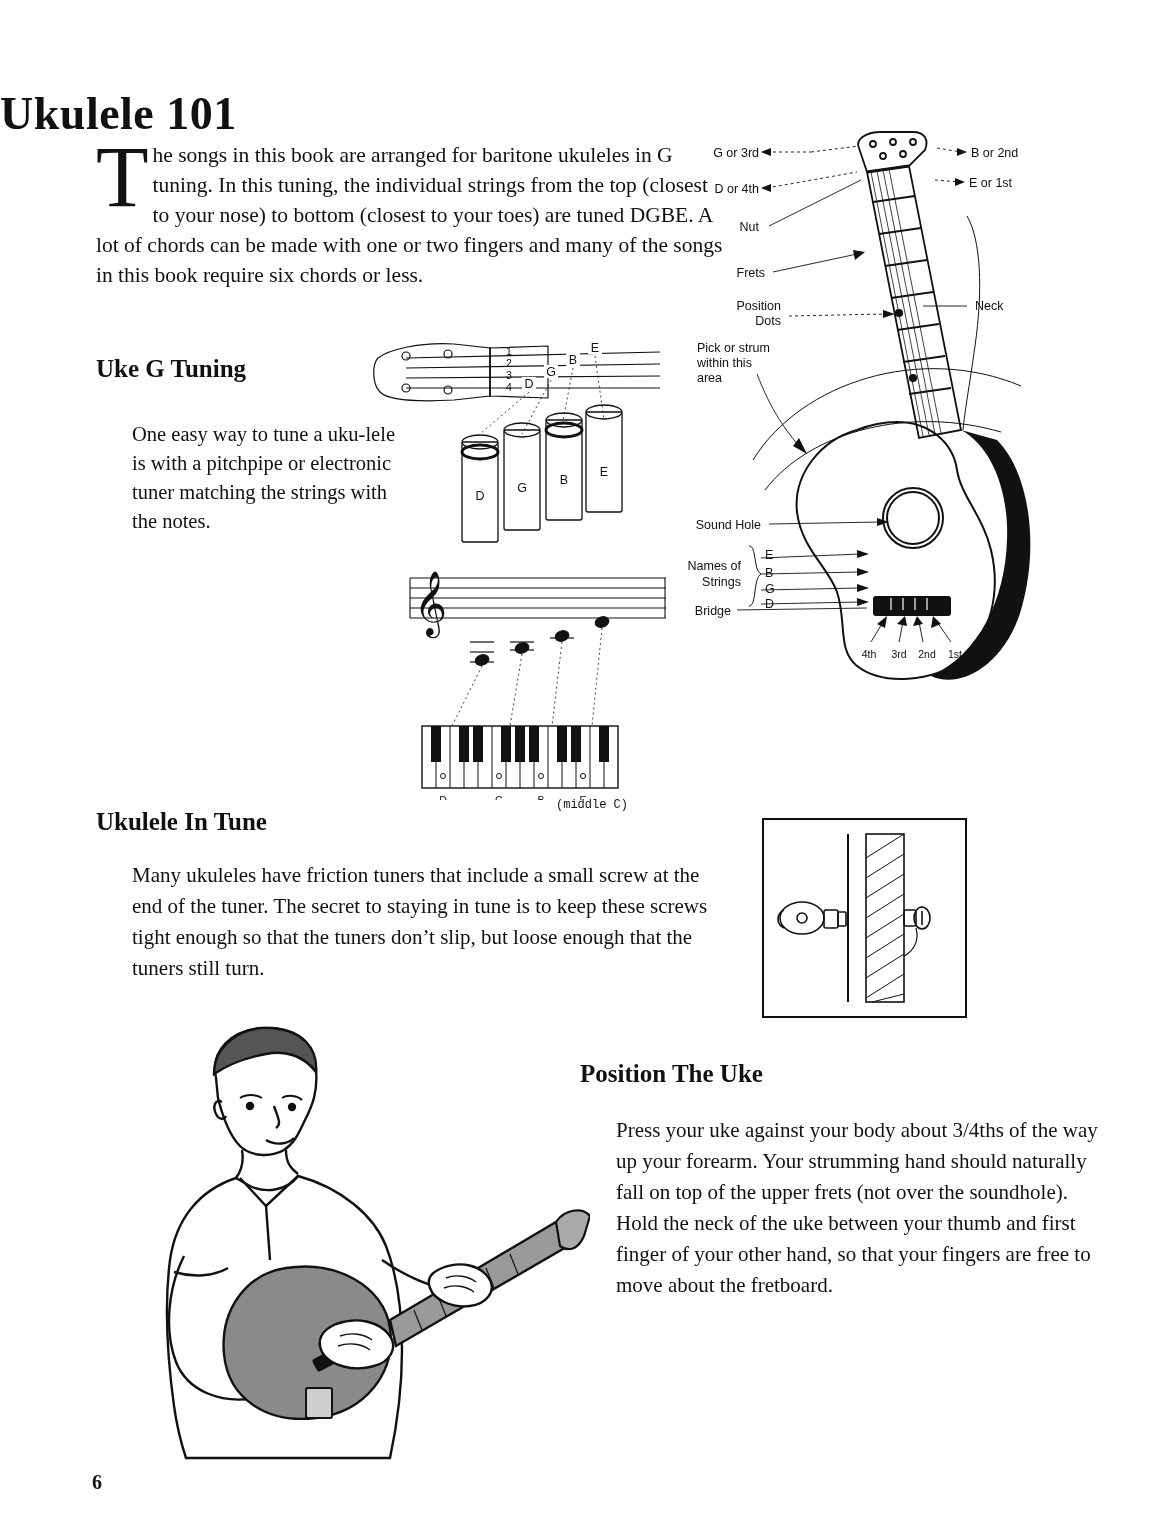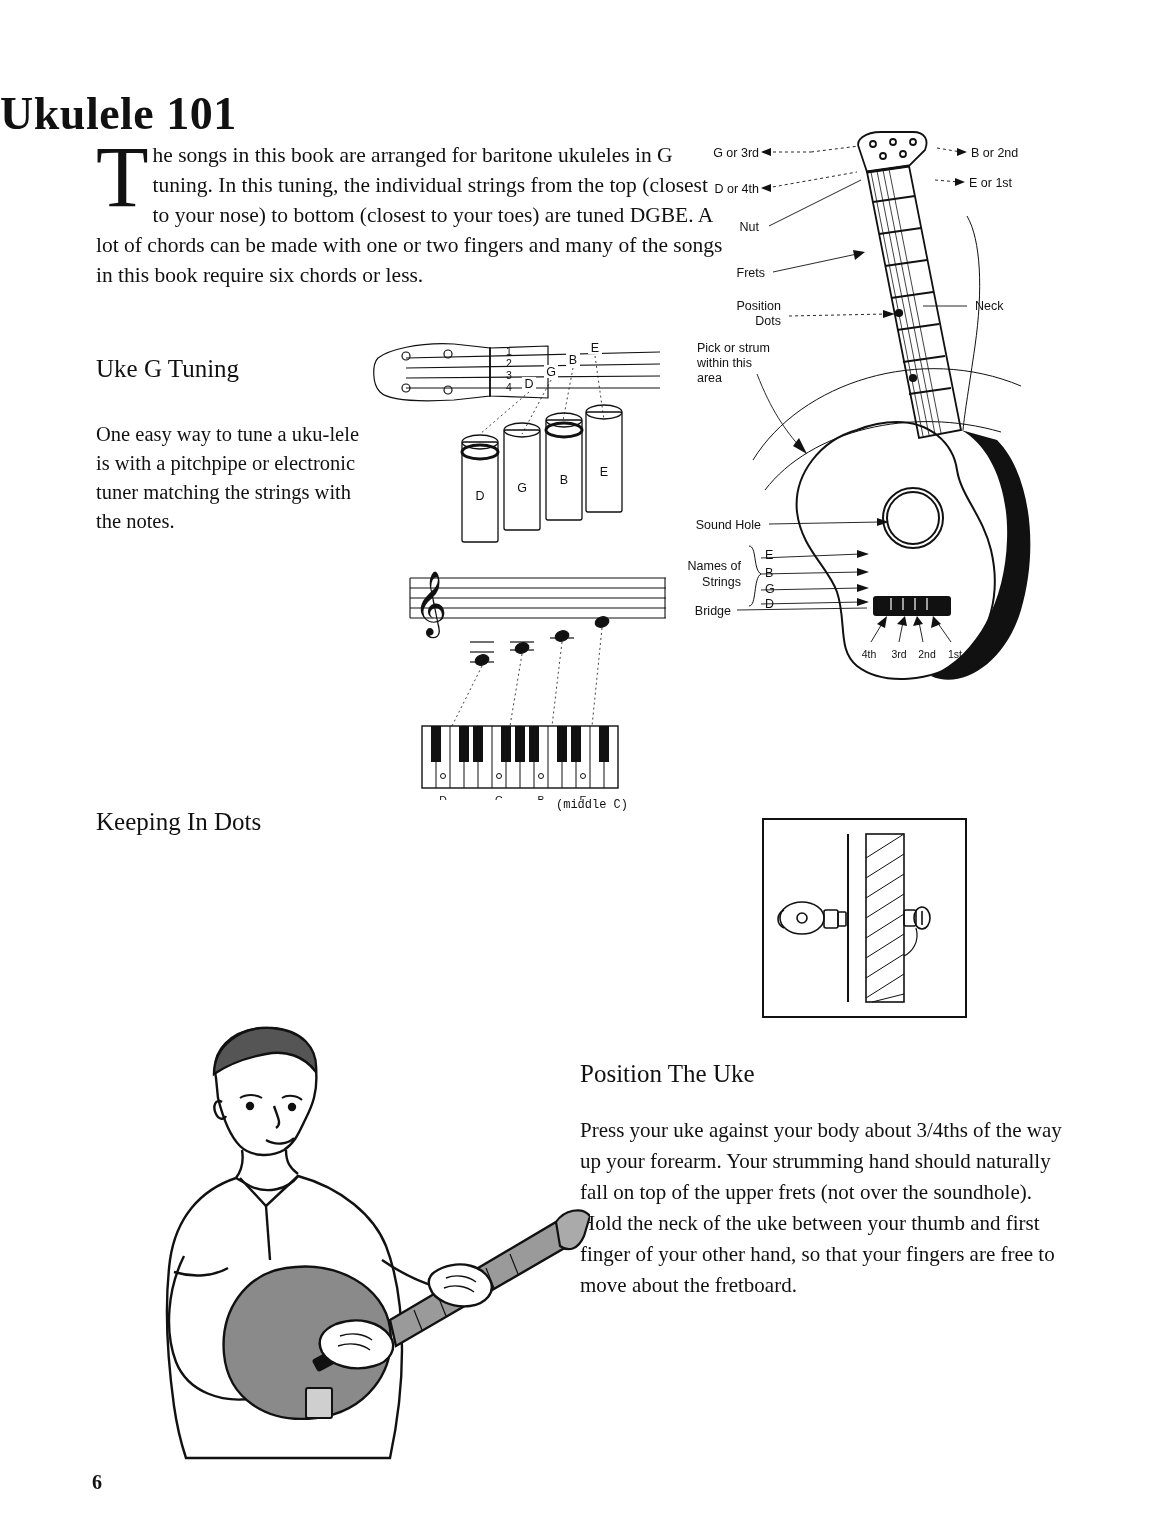--- a/index.html
+++ b/index.html
@@ -46,33 +46,34 @@
   .dropcap {
     float: left;
     font-size: 86px;
     line-height: 70px;
     padding: 2px 4px 0 0;
     font-family: "Liberation Serif", serif;
   }
 
   .section-heading {
     position: absolute;
-    font-weight: normal;
+    font-weight: bold;
     font-size: 25px;
     font-family: "Liberation Serif", serif;
     text-align: center;
   }
   #h-uke-g { left: 96px; top: 355px; }
   #h-keeping { left: 96px; top: 808px; }
   #h-holding { left: 580px; top: 1060px; }
 
   .para {
     position: absolute;
     font-size: 20.5px;
     line-height: 29px;
+    margin-left: 36px;
   }
   #p-tuning { left: 96px; top: 420px; width: 278px; }
   #p-piano  { left: 96px; top: 690px; width: 280px; }
   #p-keeping{ left: 96px; top: 860px; width: 600px; font-size: 21px; line-height: 31px;}
   #p-holding{ left: 580px; top: 1115px; width: 490px; font-size: 21px; line-height: 31px;}
 
   .page-number {
     position: absolute;
     left: 92px;
     bottom: 42px;
@@ -98,21 +99,22 @@
 
   <h1 class="page-title">Ukulele 101</h1>
 
   <div class="intro">
     <span class="dropcap">T</span><span>he songs in this book are arranged for baritone ukuleles in G tuning. In this tuning, the individual strings from the top (closest to your nose) to bottom (closest to your toes) are tuned DGBE. A lot of chords can be made with one or two fingers and many of the songs in this book require six chords or less.</span>
   </div>
 
   <div class="section-heading" id="h-uke-g">Uke G Tuning</div>
   <div class="para" id="p-tuning">One easy way to tune a uku-lele is with a pitchpipe or electronic tuner matching the strings with the notes.</div>
 
-  <div class="section-heading" id="h-keeping">Keeping In Dots</div>
+  <div class="section-heading" id="h-keeping">Ukulele In Tune</div>
+  <div class="para" id="p-keeping">Many ukuleles have friction tuners that include a small screw at the end of the tuner. The secret to staying in tune is to keep these screws tight enough so that the tuners don’t slip, but loose enough that the tuners still turn.</div>
 
   <div class="section-heading" id="h-holding">Position The Uke</div>
   <div class="para" id="p-holding">Press your uke against your body about 3/4ths of the way up your forearm. Your strumming hand should naturally fall on top of the upper frets (not over the soundhole). Hold the neck of the uke between your thumb and first finger of your other hand, so that your fingers are free to move about the fretboard.</div>
 
   <div class="fig" id="fig-tuning">
     <svg width="300" height="470" viewBox="0 0 300 470">
       <g fill="none" stroke="#111" stroke-width="1.2">
 
         <path d="M8 28 C2 34 2 54 10 62 C18 70 48 72 84 70 L120 66 L120 18 L84 14 C48 12 18 20 8 28 Z"></path>
         <path d="M120 18 L178 16 L178 68 L120 66 Z"></path>

